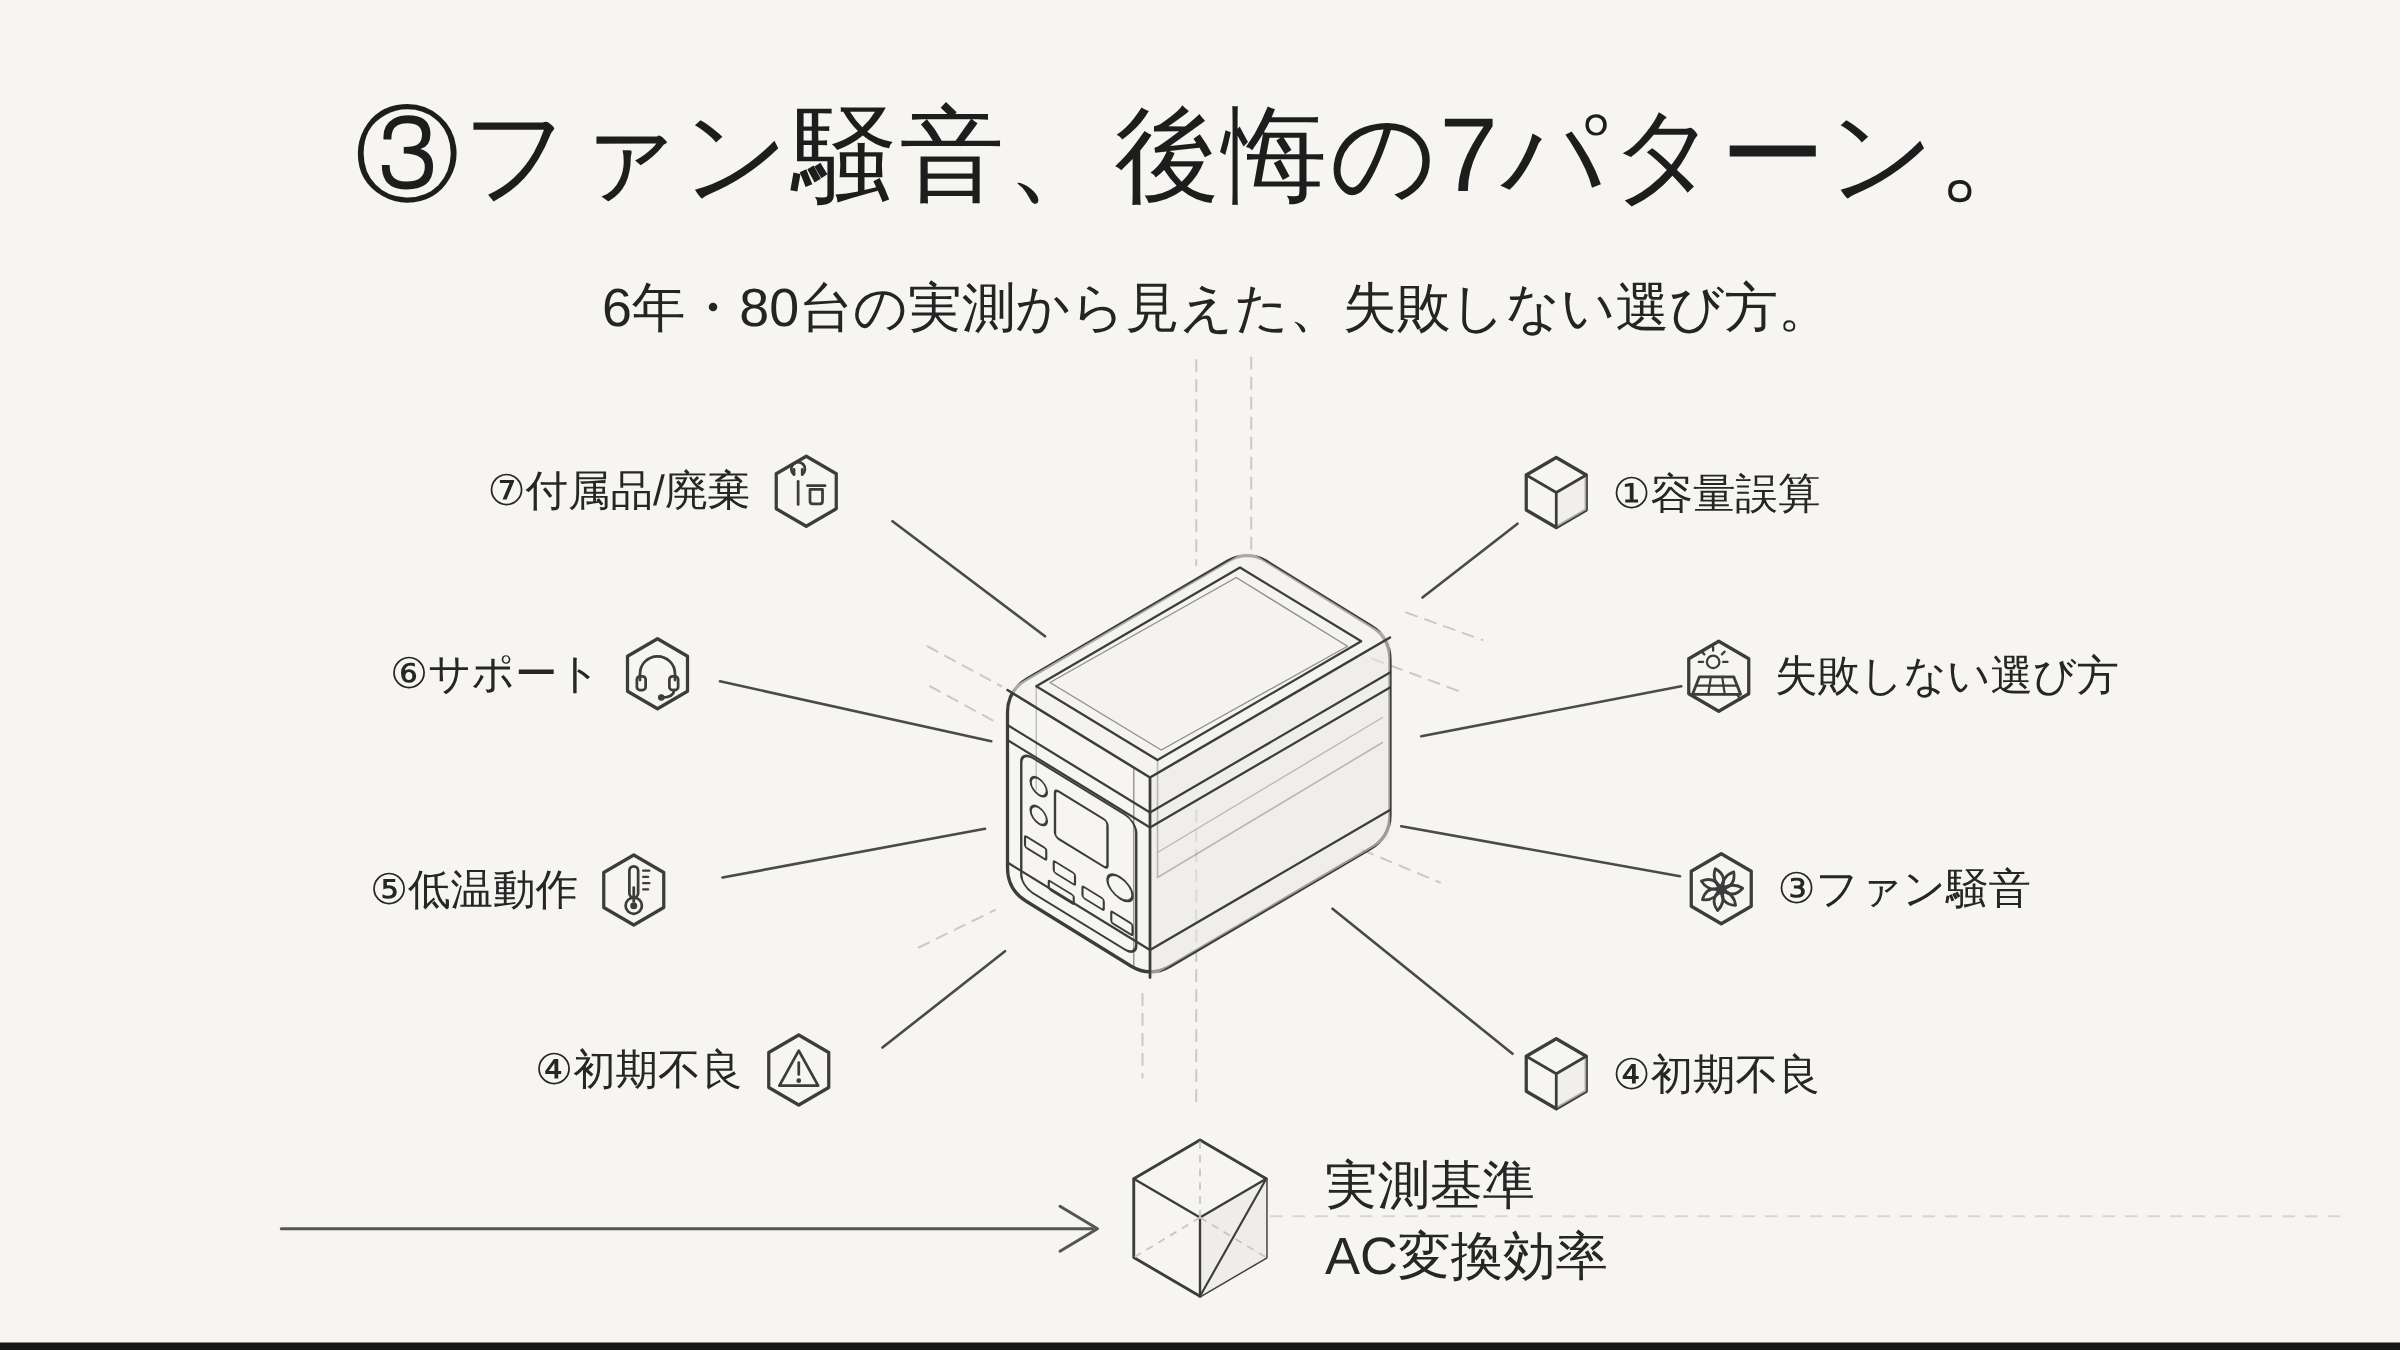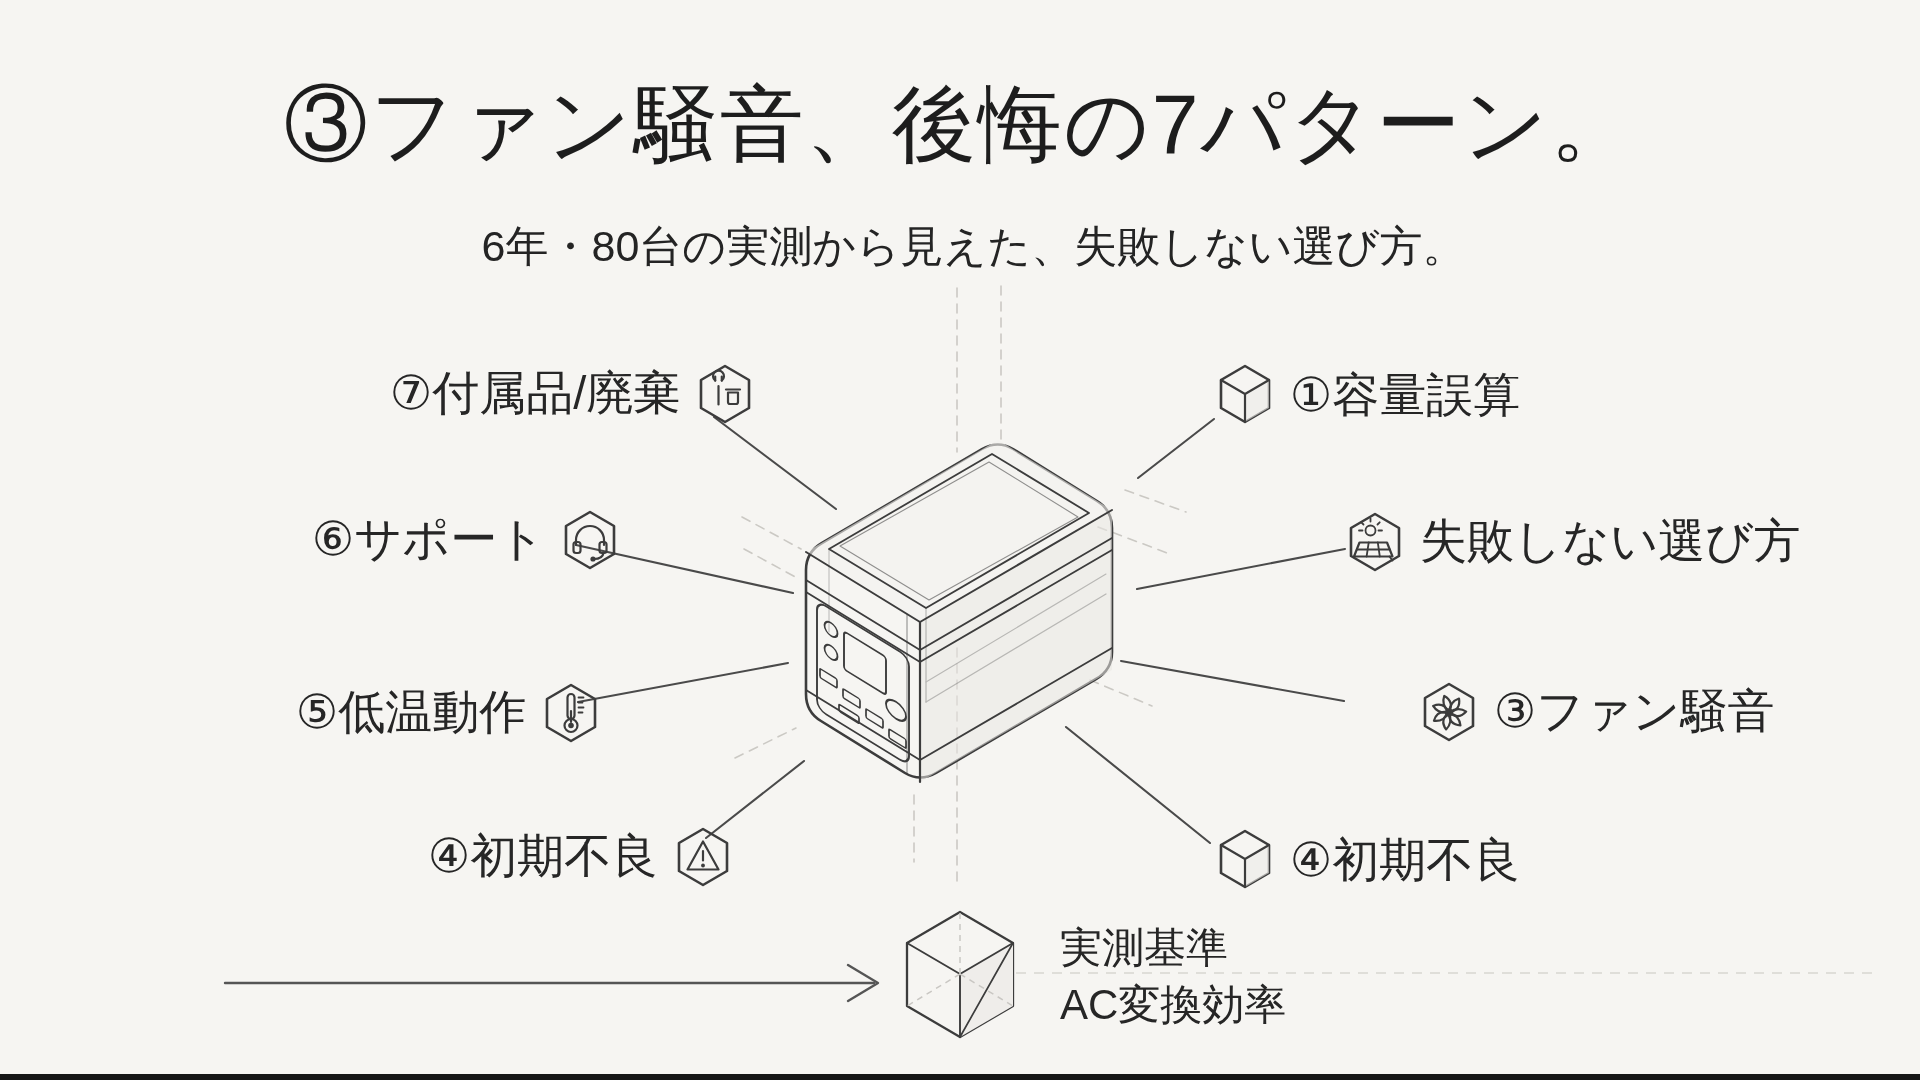--- a/index.html
+++ b/index.html
@@ -14,21 +14,21 @@
     left:0;right:0;top:68px;text-align:center;
     font-size:84px;font-weight:300;letter-spacing:2px;color:#1d1d1d;
     white-space:nowrap;
   }
   .subtitle{
     left:0;right:0;top:218px;text-align:center;
     font-size:43px;font-weight:400;color:#242424;white-space:nowrap;margin-left:27px;
   }
   .callout{
     display:flex;align-items:center;gap:16px;
-    font-size:47px;font-weight:400;color:#262626;white-space:nowrap;
+    font-size:34px;font-weight:400;color:#262626;white-space:nowrap;
   }
   .callout svg{flex:none;display:block;}
   .icon-hex{fill:none;stroke:#3c3c3c;stroke-width:2.6;stroke-linejoin:round;}
   .ig{fill:none;stroke:#3c3c3c;stroke-width:2.2;stroke-linecap:round;stroke-linejoin:round;}
   .ig-thin{fill:none;stroke:#3c3c3c;stroke-width:1.8;stroke-linecap:round;}
   .ig-fill{fill:#3c3c3c;stroke:none;}
   .legend-text{font-size:42px;font-weight:400;color:#262626;white-space:nowrap;margin-left:28px;}
   
   .diagram{left:0;top:0;}
   .ln{fill:none;stroke:#3c3c3c;stroke-linecap:round;stroke-linejoin:round;}
@@ -192,21 +192,21 @@
     <circle class="ig-thin" cx="24.5" cy="19.5" r="5"></circle>
     <path class="ig-thin" d="M24.5 10.5 V7.5 M31.5 13.5 l2.2 -2.2 M17.5 13.5 l-2.2 -2.2 M32.5 19.5 h3.5 M16.5 19.5 h-3.5"></path>
     <path class="ig" d="M13.5 31.5 H41 L46.5 45.5 H8 Z"></path>
     <path class="ig-thin" d="M10.8 38.5 H43.8"></path>
     <path class="ig-thin" d="M22.7 31.5 L20.6 45.5 M31.8 31.5 L33.8 45.5"></path>
     <path class="ig-thin" d="M43.5 45.5 l3 4"></path>
   </svg>
   <span>失敗しない選び方</span>
 </div>
 
-<div class="abs callout" style="left:1420px;top:680px;">
+<div class="abs callout" style="left:1348px;top:680px;">
   <svg width="58" height="62" viewBox="0 0 58 62">
     <path class="icon-hex" d="M29 3 L53 17 L53 45 L29 59 L5 45 L5 17 Z"></path>
     <g class="ig" stroke-width="1.9">
       <path d="M29 31.5 Q41 29 39 17.5 Q30 20.5 29 31.5" transform="rotate(0 29 31.5)"></path>
       <path d="M29 31.5 Q41 29 39 17.5 Q30 20.5 29 31.5" transform="rotate(51.4 29 31.5)"></path>
       <path d="M29 31.5 Q41 29 39 17.5 Q30 20.5 29 31.5" transform="rotate(102.8 29 31.5)"></path>
       <path d="M29 31.5 Q41 29 39 17.5 Q30 20.5 29 31.5" transform="rotate(154.2 29 31.5)"></path>
       <path d="M29 31.5 Q41 29 39 17.5 Q30 20.5 29 31.5" transform="rotate(205.6 29 31.5)"></path>
       <path d="M29 31.5 Q41 29 39 17.5 Q30 20.5 29 31.5" transform="rotate(257 29 31.5)"></path>
       <path d="M29 31.5 Q41 29 39 17.5 Q30 20.5 29 31.5" transform="rotate(308.4 29 31.5)"></path>

